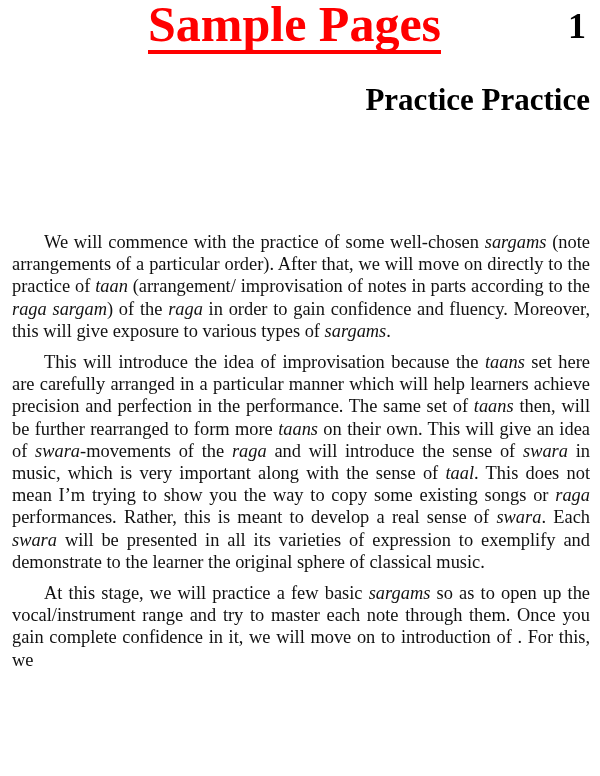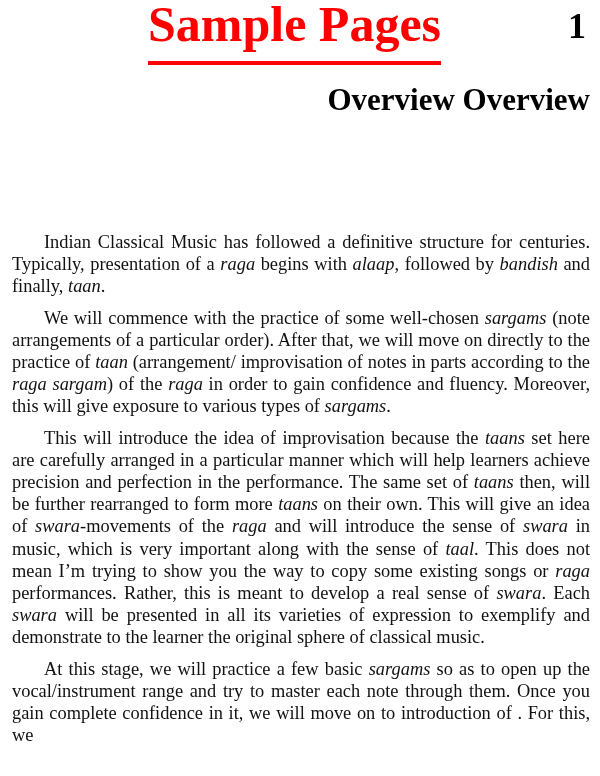--- a/index.html
+++ b/index.html
@@ -21,21 +21,21 @@
       top: -4px;
       font-family: "Liberation Serif", "DejaVu Serif", serif;
       font-weight: bold;
       font-size: 50px;
       line-height: 56px;
       color: #ff0000;
       letter-spacing: 0px;
     }
     .banner .text {
       display: inline-block;
-      padding-bottom: 12px;
+      padding-bottom: 1px;
       border-bottom: 4px solid #ff0000;
       line-height: 50px;
     }
     .chapter-number {
       position: absolute;
       left: 568px;
       top: 6px;
       font-family: "Liberation Serif", "DejaVu Serif", serif;
       font-weight: bold;
       font-size: 36px;
@@ -72,20 +72,19 @@
   </style>
 </head>
 <body>
 
 <div class="banner">
   <span class="text">Sample Pages</span>
 </div>
 
 <div class="chapter-number">1</div>
 
-<h1 class="chapter-title" style="margin:0;">Overview Overview</h1>
+<h1 class="chapter-title" style="margin:0;">Practice Practice</h1>
 
 <div class="body-text">
-  <p>Indian Classical Music has followed a definitive structure for centuries. Typically, presentation of a <em>raga</em> begins with <em>alaap</em>, followed by <em>bandish</em> and finally, <em>taan</em>.</p>
   <p>We will commence with the practice of some well-chosen <em>sargams</em> (note arrangements of a particular order). After that, we will move on directly to the practice of <em>taan</em> (arrangement/ improvisation of notes in parts according to the <em>raga sargam</em>) of the <em>raga</em> in order to gain confidence and fluency. Moreover, this will give exposure to various types of <em>sargams</em>.</p>
   <p>This will introduce the idea of improvisation because the <em>taans</em> set here are carefully arranged in a particular manner which will help learners achieve precision and perfection in the performance. The same set of <em>taans</em> then, will be further rearranged to form more <em>taans</em> on their own. This will give an idea of <em>swara</em>-movements of the <em>raga</em> and will introduce the sense of <em>swara</em> in music, which is very important along with the sense of <em>taal</em>. This does not mean I’m trying to show you the way to copy some existing songs or <em>raga</em> performances. Rather, this is meant to develop a real sense of <em>swara</em>. Each <em>swara</em> will be presented in all its varieties of expression to exemplify and demonstrate to the learner the original sphere of classical music.</p>
   <p>At this stage, we will practice a few basic <em>sargams</em> so as to open up the vocal/instrument range and try to master each note through them. Once you gain complete confidence in it, we will move on to introduction of . For this, we</p>
 </div>
 
 </body></html>

